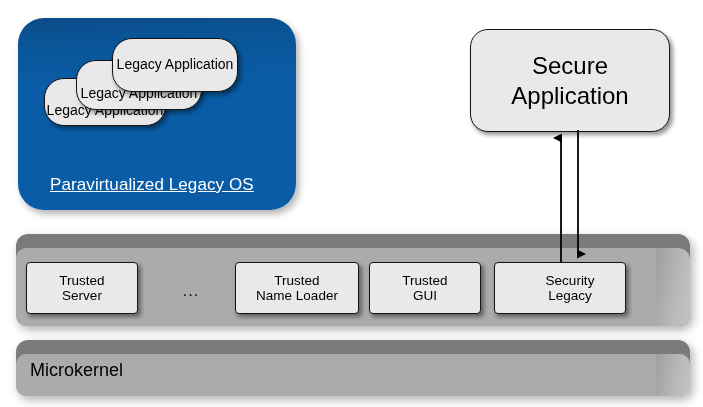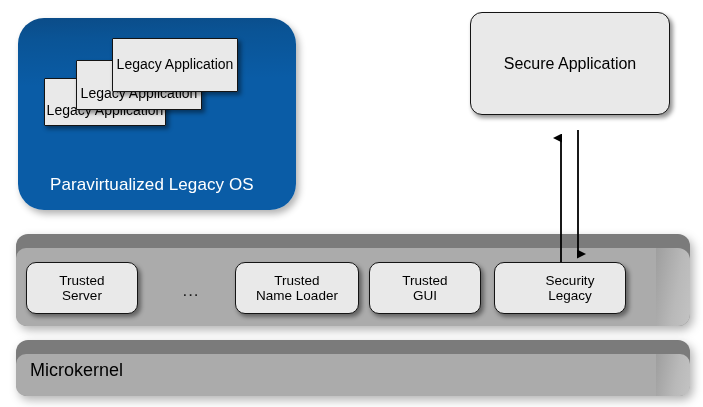--- a/index.html
+++ b/index.html
@@ -10,41 +10,41 @@
 
   
   .vm-box{
     position:absolute;left:18px;top:18px;width:278px;height:192px;
     border-radius:26px;
     background:linear-gradient(178deg,#0b4c88 0%,#0a5496 11%,#0a5ca6 34%,#0a5ca6 100%);
     box-shadow:3px 4px 7px rgba(0,0,0,.30);
   }
   .vm-label{
     position:absolute;left:32px;top:157px;width:250px;
-    color:#ffffff;font-size:17px;letter-spacing:.1px;white-space:nowrap;
+    color:#ffffff;font-size:17px;letter-spacing:.1px;white-space:nowrap;text-decoration:underline;
   }
 
   
   .card{
     position:absolute;background:#e9e9e9;border:1.6px solid #141414;
-    border-radius:1px;box-shadow:2.5px 3px 4px rgba(0,0,0,.42);
+    border-radius:20px;box-shadow:2.5px 3px 4px rgba(0,0,0,.42);
     display:flex;align-items:center;justify-content:center;
     text-align:center;color:#000;line-height:1.14;
   }
 
   
   .app1{left:44px;top:78px;width:120px;height:46px;font-size:14px;z-index:3;}
   .app2{left:76px;top:60px;width:124px;height:48px;font-size:14px;z-index:4;}
   .app3{left:112px;top:38px;width:124px;height:52px;font-size:14px;z-index:5;}
   .app1 .txt,.app2 .txt{position:relative;top:9px;}
 
   
   .secure-app{
-    left:470px;top:12px;width:198px;height:101px;border-radius:12px;
-    font-size:16px;line-height:1.22;
+    left:470px;top:29px;width:198px;height:101px;border-radius:18px;
+    font-size:24px;line-height:1.22;
   }
 
   
   .slab{position:absolute;filter:drop-shadow(3px 4px 5px rgba(0,0,0,.30));}
   .slab .top-face{
     position:absolute;left:0;top:0;width:100%;height:100%;
     background:#7b7b7b;border-radius:12px;
   }
   .slab .front-face{
     position:absolute;background:#ababab;border-radius:10px;
@@ -66,21 +66,21 @@
   .slab-kernel .front-face{left:0;top:14px;width:652px;height:42px;}
   .slab-kernel .right-face{
     left:640px;top:14px;width:34px;height:42px;border-radius:0 10px 10px 0;
     background:linear-gradient(100deg,#9e9e9e 0%,#b9b9b9 60%,#c3c3c3 100%);
   }
   .kernel-label{
     position:absolute;left:30px;top:360px;font-size:18px;color:#000;white-space:nowrap;
   }
 
   
-  .svc{top:262px;height:50px;font-size:13.5px;border-radius:10px;}
+  .svc{top:262px;height:50px;font-size:13.5px;border-radius:4px;}
   .svc-loader{left:26px;width:110px;}
   .svc-name{left:235px;width:122px;}
   .svc-gui{left:369px;width:110px;}
   .svc-policy{left:494px;width:110px;padding-left:20px;}
 
   .ellipsis{
     position:absolute;left:174px;top:281px;width:34px;text-align:center;
     font-size:17px;color:#1c1c1c;letter-spacing:1px;
   }
 

